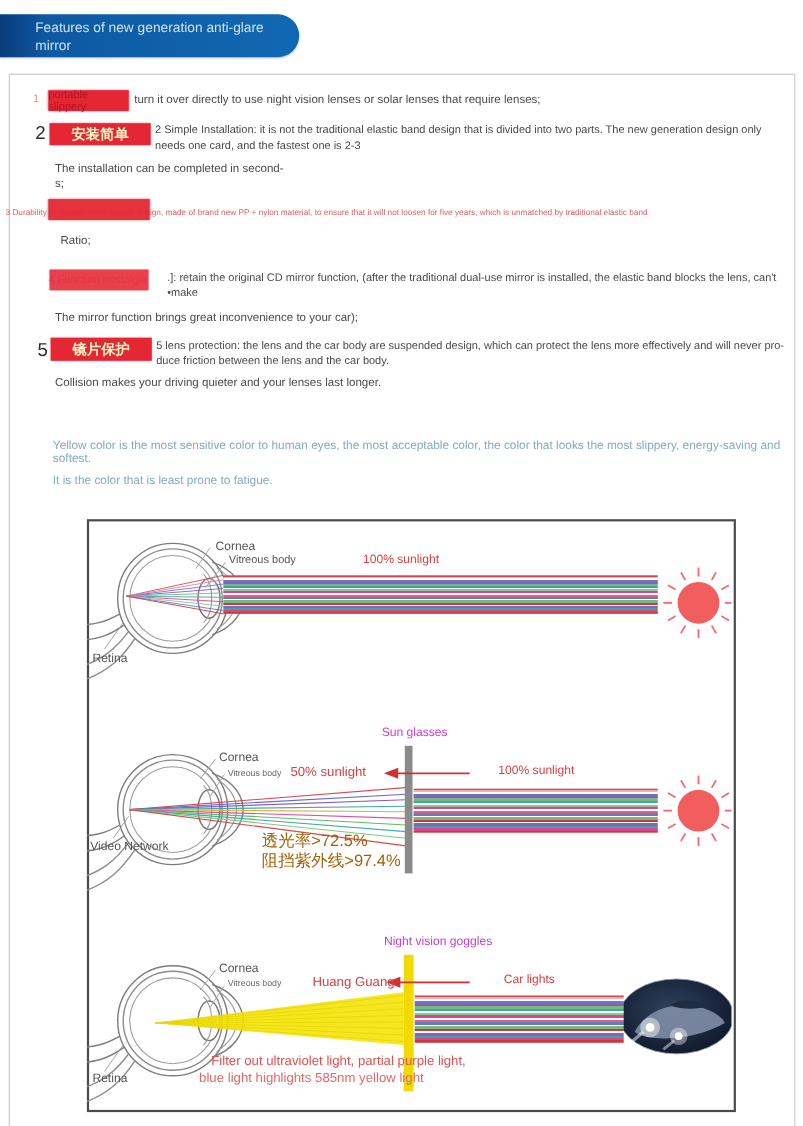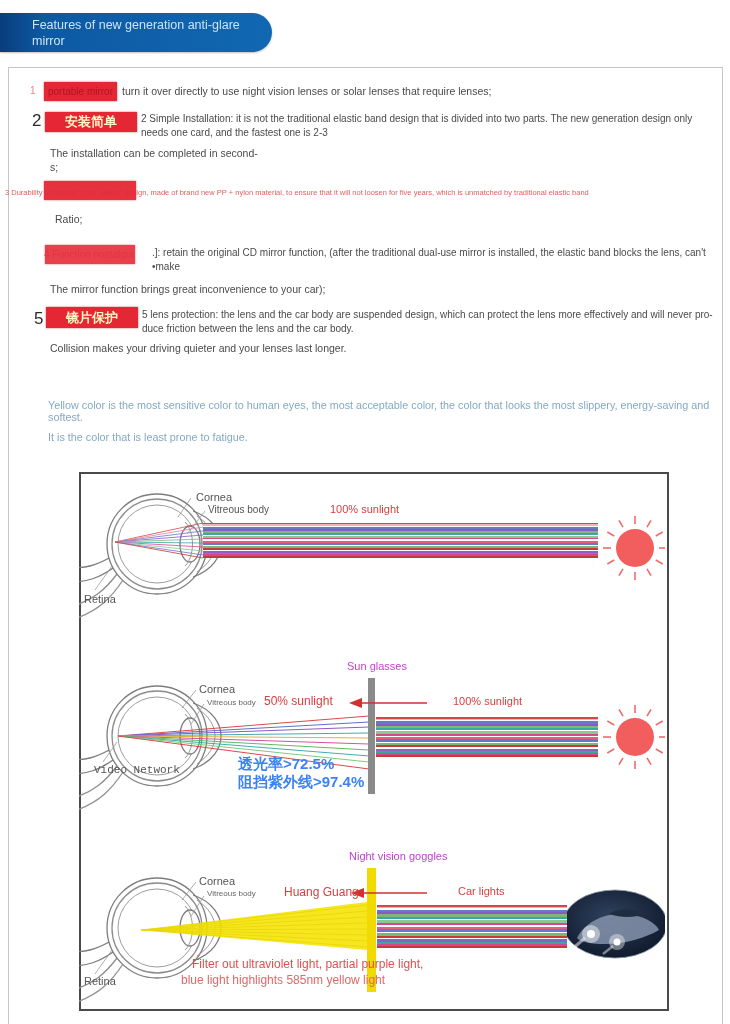--- a/index.html
+++ b/index.html
@@ -51,34 +51,34 @@
       #6878c8 56%,#6878c8 62%, #ffffff 62%,#ffffff 65%, #78b878 65%,#78b878 71%,
       #c83a3a 71%,#c83a3a 76%, #ffffff 76%,#ffffff 79%, #9060c0 79%,#9060c0 85%,
       #3aa8a0 85%,#3aa8a0 90%, #d8478e 90%,#d8478e 95%, #c83a3a 95%,#c83a3a 100%);
   }
   .dlabel{position:absolute;z-index:3;white-space:nowrap;}
   .gray-label{font-size:11px;color:#555;}
   .gray-label-sm{font-size:8px;color:#666;}
   .red-label{font-size:11px;color:#d84040;}
   .red-label-lg{font-size:12px;color:#d84040;}
   .magenta-label{font-size:11px;color:#c840cc;}
-  .stat-red{font-size:15px;font-weight:bold;color:#3b82f6;}
+  .stat-red{font-size:15px;font-weight:normal;color:#a16207;}
   .cap-red1{font-size:12px;color:#e05050;}
   .cap-red2{font-size:12px;color:#e06868;}
 </style>
 </head>
 <body>
 
 <div class="abs banner"></div>
 <div class="abs banner-text">Features of new generation anti-glare mirror</div>
 
 <div class="abs panel"></div>
 
 <div class="abs num-small" style="left:30px;top:85px;">1</div>
-<div class="abs hl-box en" style="left:44px;top:82px;width:73px;height:19px;">portable mirror</div>
+<div class="abs hl-box en" style="left:44px;top:82px;width:73px;height:19px;">portable slippery</div>
 <div class="abs sub-text" style="left:122px;top:85px;width:560px;">turn it over directly to use night vision lenses or solar lenses that require lenses;</div>
 
 <div class="abs num-big" style="left:32px;top:111px;">2</div>
 <div class="abs hl-box" style="left:45px;top:112px;width:92px;height:20px;">安装简单</div>
 <div class="abs body-text" style="left:141px;top:112px;width:578px;">2 Simple Installation: it is not the traditional elastic band design that is divided into two parts. The new generation design only needs one card, and the fastest one is 2-3</div>
 <div class="abs sub-text" style="left:50px;top:147px;width:320px;">The installation can be completed in second-
 s;</div>
 
 <div class="abs tiny-red" style="left:5px;top:188px;z-index:1;">3 Durability of durable cloth: overall design, made of brand new PP + nylon material, to ensure that it will not loosen for five years, which is unmatched by traditional elastic band</div>
 <div class="abs hl-box" style="left:44px;top:181px;width:92px;height:19px;z-index:2;opacity:.95;"></div>
@@ -237,21 +237,21 @@
 <div class="dlabel red-label" style="left:330px;top:503px;">100% sunlight</div>
 <div class="dlabel gray-label" style="left:84px;top:593px;">Retina</div>
 
 <div class="dlabel magenta-label" style="left:347px;top:660px;">Sun glasses</div>
 <div class="dlabel gray-label" style="left:199px;top:683px;">Cornea</div>
 <div class="dlabel gray-label-sm" style="left:207px;top:698px;">Vitreous body</div>
 <div class="dlabel red-label-lg" style="left:264px;top:694px;">50% sunlight</div>
 <div class="dlabel red-label" style="left:453px;top:695px;">100% sunlight</div>
 <div class="dlabel stat-red" style="left:238px;top:755px;">透光率&gt;72.5%</div>
 <div class="dlabel stat-red" style="left:238px;top:773px;">阻挡紫外线&gt;97.4%</div>
-<div class="dlabel gray-label" style="left:94px;top:764px;font-family:Liberation Mono, monospace;">Video Network</div>
+<div class="dlabel gray-label" style="left:82px;top:764px;">Video Network</div>
 
 <div class="dlabel magenta-label" style="left:349px;top:850px;color:#c040d0;">Night vision goggles</div>
 <div class="dlabel gray-label" style="left:199px;top:875px;">Cornea</div>
 <div class="dlabel gray-label-sm" style="left:207px;top:889px;">Vitreous body</div>
 <div class="dlabel red-label-lg" style="left:284px;top:885px;">Huang Guang</div>
 <div class="dlabel red-label" style="left:458px;top:885px;">Car lights</div>
 <div class="dlabel gray-label" style="left:84px;top:975px;">Retina</div>
 <div class="dlabel cap-red1" style="left:192px;top:957px;">Filter out ultraviolet light, partial purple light,</div>
 <div class="dlabel cap-red2" style="left:181px;top:973px;">blue light highlights 585nm yellow light</div>
 

